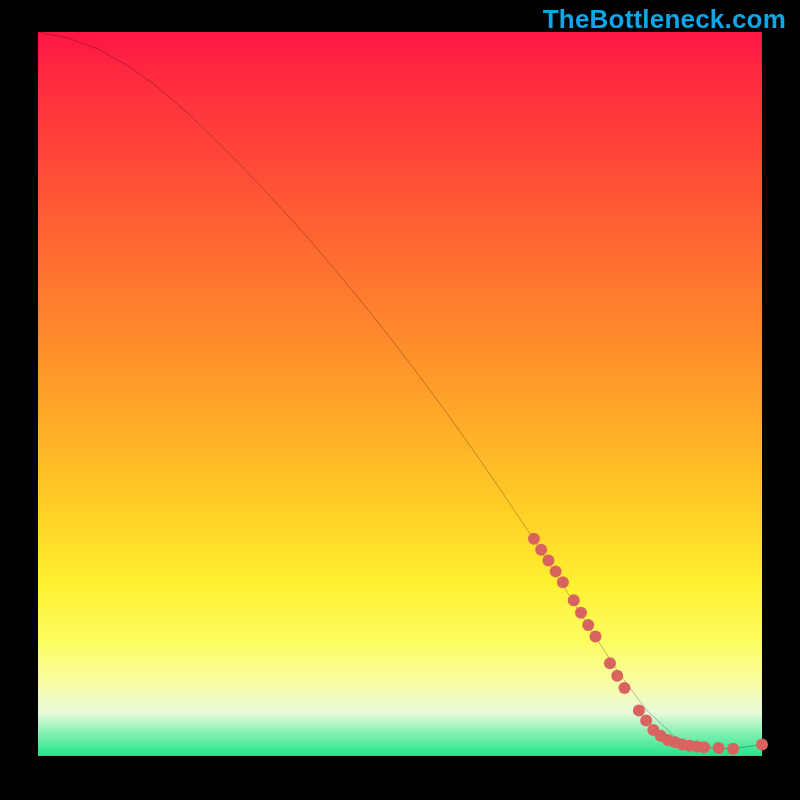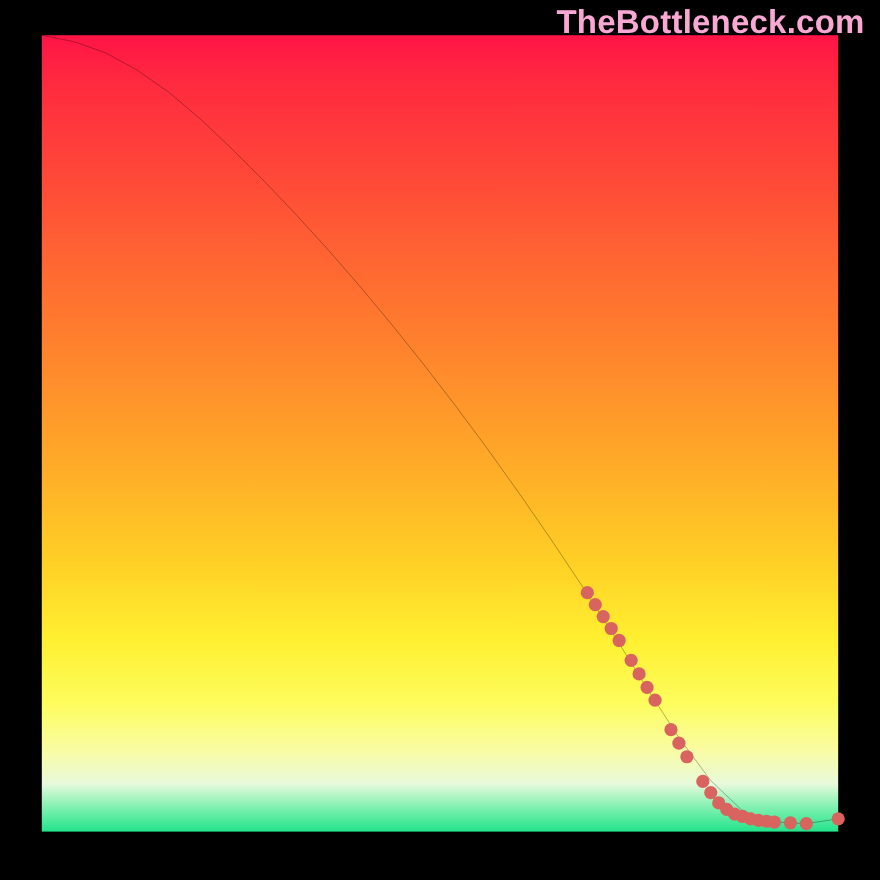--- a/index.html
+++ b/index.html
@@ -10,22 +10,22 @@
     position: relative;
     width: 800px;
     height: 800px;
     background: #000;
   }
 
   .watermark {
     position: absolute;
     top: 4px;
     right: 14px;
-    color: #f9a8d4;
-    font-size: 30px;
+    color: #0ea5e9;
+    font-size: 26px;
     font-weight: 600;
     letter-spacing: 0.2px;
   }
 
   
   .plot {
     position: absolute;
     left: 38px;
     top: 32px;
     width: 724px;   

